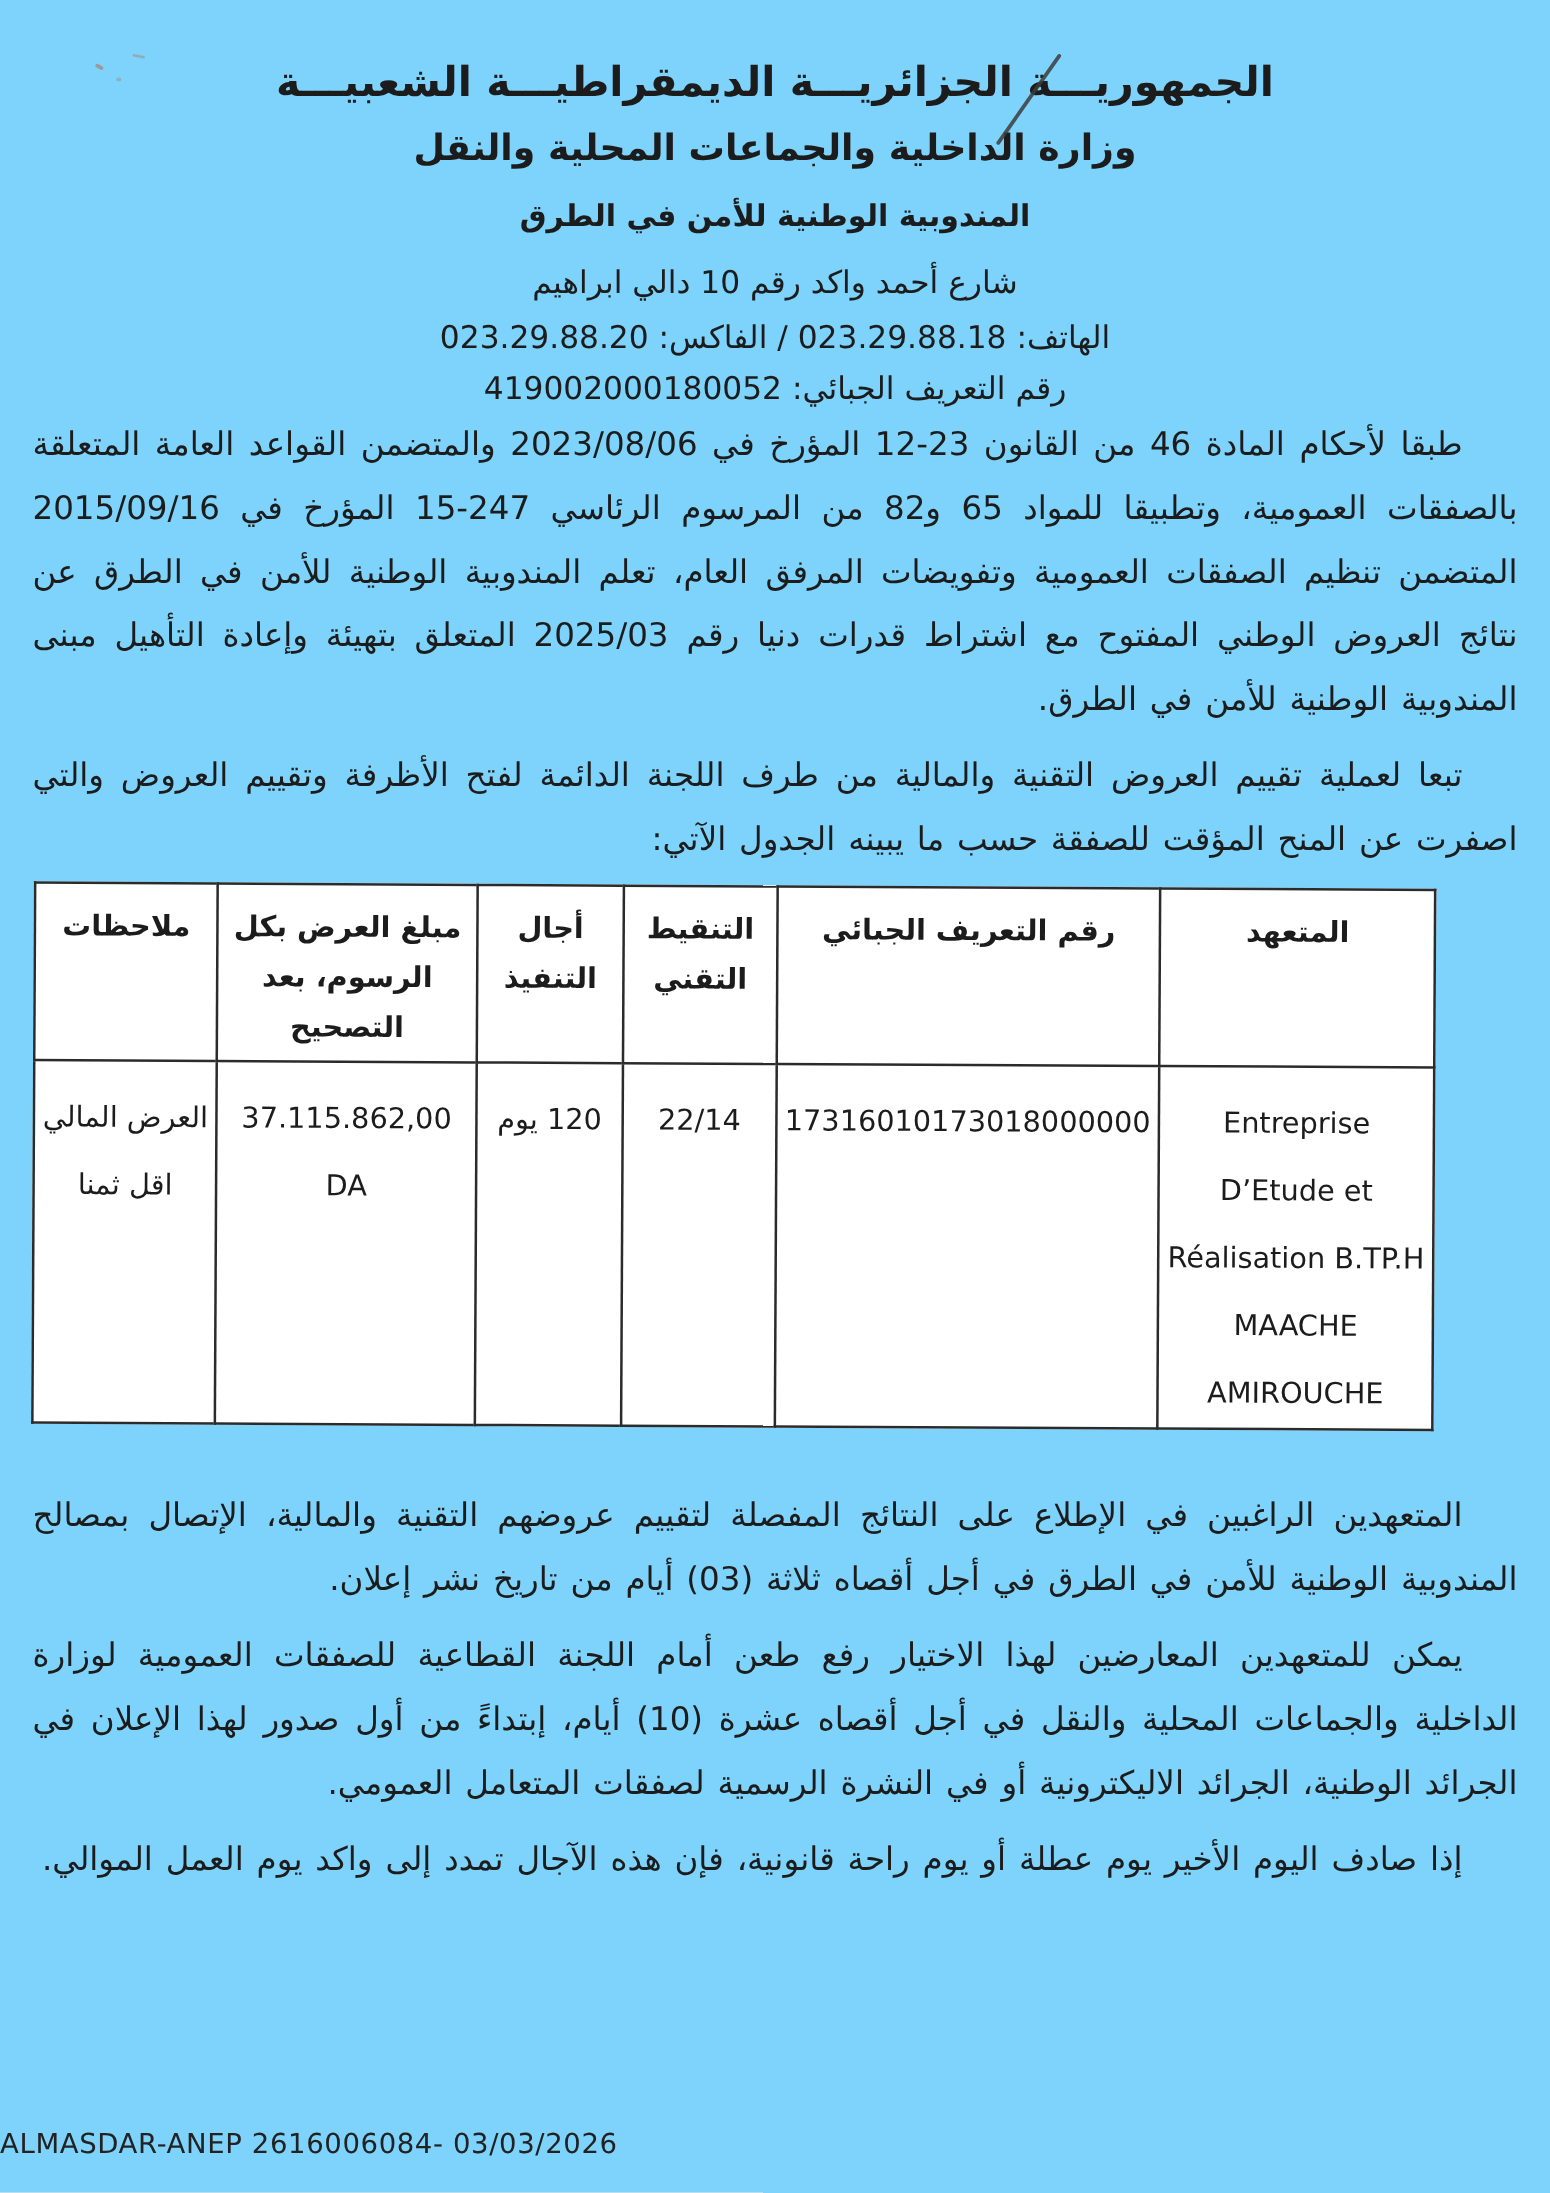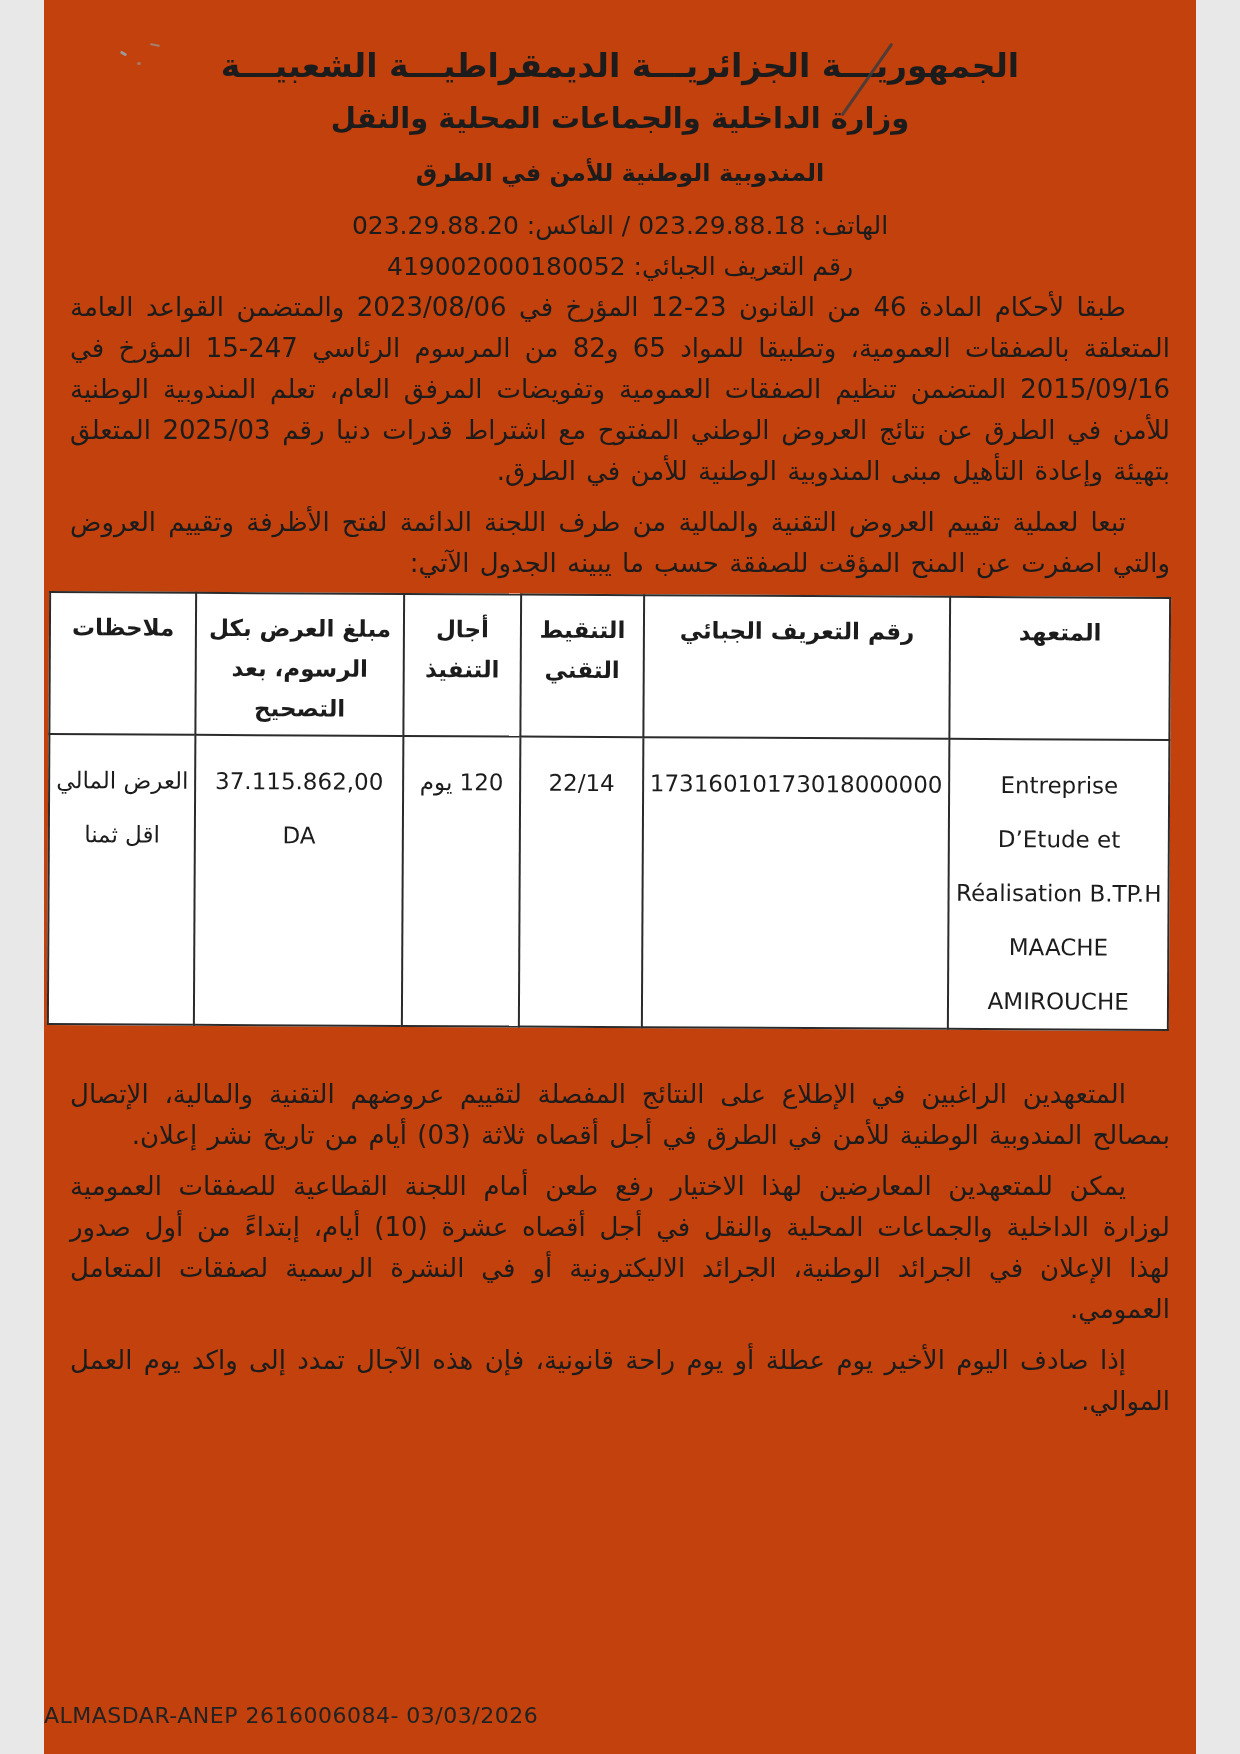--- a/index.html
+++ b/index.html
@@ -1,20 +1,20 @@
 <!DOCTYPE html>
 <html dir="rtl" lang="ar"><head>
 <meta charset="utf-8">
 <style>
   html,body { margin:0; padding:0; background:#e8e8e8; }
   .page {
-    width:1152px; height:1754px;
+    width:1240px; height:1754px;
     margin:0 auto;
     position:relative;
-    background:#c2410c;
+    background:#7dd3fc;
     color:#1c1c1c;
     font-family:"DejaVu Sans", sans-serif;
     overflow:hidden;
   }
   .content { padding:46px 26px 0 26px; }
 
   
   .hdr { text-align:center; }
   .hdr-l1 { font-size:33px; font-weight:bold; margin-bottom:16px; letter-spacing:.5px; }
   .hdr-l2 { font-size:29px; font-weight:bold; margin-bottom:24px; }
@@ -26,21 +26,21 @@
   .doc-title { text-align:center; font-size:34px; font-weight:bold; margin:20px 0 46px 0; }
   .doc-title span {
     text-decoration:underline;
     text-decoration-thickness:2.5px;
     text-underline-offset:10px;
   }
 
   
   .body-par {
     font-size:26px;
-    line-height:41px;
+    line-height:51px;
     text-align:justify;
     text-indent:44px;
     word-spacing:2px;
     margin:0 0 10px 0;
   }
   .par-after-table { margin-top:46px; }
 
   
   .award-table {
     border-collapse:collapse;
@@ -116,20 +116,21 @@
   <div class="speck speck-1"></div>
   <div class="speck speck-2"></div>
   <div class="speck speck-3"></div>
 
   <div class="content">
 
     <div class="hdr">
       <div class="hdr-l1">الجمهوريـــة الجزائريـــة الديمقراطيـــة الشعبيـــة</div>
       <div class="hdr-l2">وزارة الداخلية والجماعات المحلية والنقل</div>
       <div class="hdr-l3">المندوبية الوطنية للأمن في الطرق</div>
+      <div class="addr-line">شارع أحمد واكد رقم 10 دالي ابراهيم</div>
       <div class="phone-line">الهاتف: 023.29.88.18 / الفاكس: 023.29.88.20</div>
       <div class="tax-line">رقم التعريف الجبائي: 419002000180052</div>
     </div>
 
 
     <p class="body-par">طبقا لأحكام المادة 46 من القانون 23-12 المؤرخ في 2023/08/06 والمتضمن القواعد العامة المتعلقة بالصفقات العمومية، وتطبيقا للمواد 65 و82 من المرسوم الرئاسي 247-15 المؤرخ في 2015/09/16 المتضمن تنظيم الصفقات العمومية وتفويضات المرفق العام، تعلم المندوبية الوطنية للأمن في الطرق عن نتائج العروض الوطني المفتوح مع اشتراط قدرات دنيا رقم 2025/03 المتعلق بتهيئة وإعادة التأهيل مبنى المندوبية الوطنية للأمن في الطرق.</p>
     <p class="body-par">تبعا لعملية تقييم العروض التقنية والمالية من طرف اللجنة الدائمة لفتح الأظرفة وتقييم العروض والتي اصفرت عن المنح المؤقت للصفقة حسب ما يبينه الجدول الآتي:</p>
 
     <table class="award-table">
       <colgroup>

